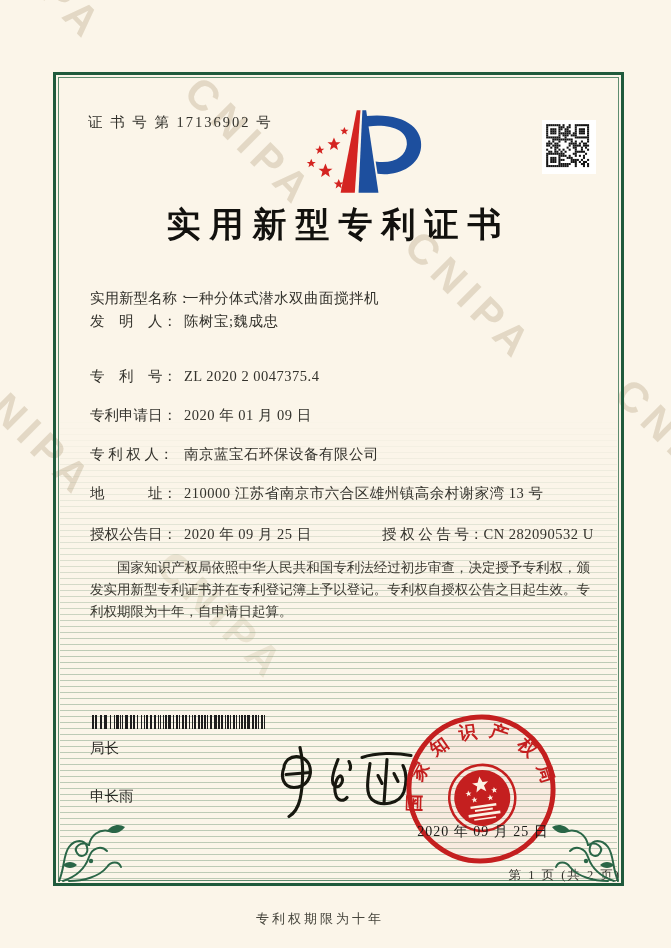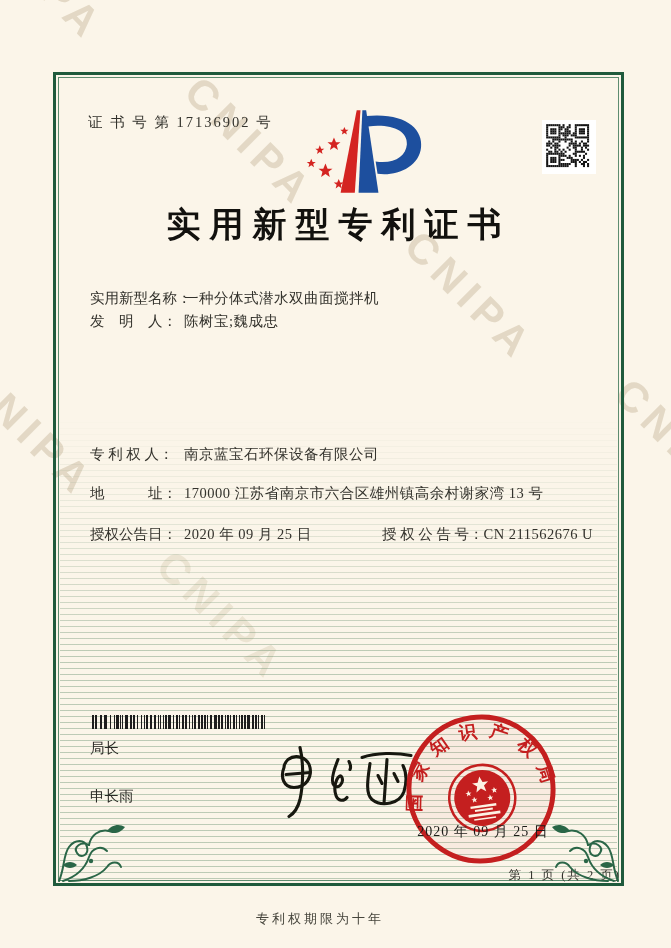--- a/index.html
+++ b/index.html
@@ -330,34 +330,41 @@
     </svg>
 
     <div class="title">实用新型专利证书</div>
 
     <div class="row" style="top:214px">
       <span class="lab">实用新型名称：</span><span class="val">一种分体式潜水双曲面搅拌机</span>
     </div>
     <div class="row" style="top:237px">
       <span class="lab">发　明　人：</span><span class="val">陈树宝;魏成忠</span>
     </div>
+    <div class="row" style="top:292px">
+      <span class="lab">专　利　号：</span><span class="val">ZL 2020 2 0047375.4</span>
+    </div>
+    <div class="row" style="top:331px">
+      <span class="lab">专利申请日：</span><span class="val">2020 年 01 月 09 日</span>
+    </div>
     <div class="row" style="top:370px">
       <span class="lab">专 利 权 人：</span><span class="val">南京蓝宝石环保设备有限公司</span>
     </div>
     <div class="row" style="top:409px">
-      <span class="lab">地　　　址：</span><span class="val">170000 江苏省南京市六合区雄州镇高余村谢家湾 13 号</span>
+      <span class="lab">地　　　址：</span><span class="val">210000 江苏省南京市六合区雄州镇高余村谢家湾 13 号</span>
     </div>
     <div class="row" style="top:450px">
       <span class="lab">授权公告日：</span><span class="val">2020 年 09 月 25 日</span>
       <span class="pair2">
-        <span>授 权 公 告 号：</span><span class="val">CN 211562676 U</span>
+        <span>授 权 公 告 号：</span><span class="val">CN 282090532 U</span>
       </span>
     </div>
 
     <div class="paras">
+      <p>国家知识产权局依照中华人民共和国专利法经过初步审查，决定授予专利权，颁发实用新型专利证书并在专利登记簿上予以登记。专利权自授权公告之日起生效。专利权期限为十年，自申请日起算。</p>
     </div>
 
     <div class="barcode"><i style="width:2px;margin-right:1px"></i><i style="width:2px;margin-right:3px"></i><i style="width:2px;margin-right:2px"></i><i style="width:3px;margin-right:3px"></i><i style="width:1px;margin-right:3px"></i><i style="width:1px;margin-right:1px"></i><i style="width:3px;margin-right:1px"></i><i style="width:1px;margin-right:1px"></i><i style="width:1px;margin-right:2px"></i><i style="width:3px;margin-right:2px"></i><i style="width:2px;margin-right:1px"></i><i style="width:2px;margin-right:2px"></i><i style="width:1px;margin-right:3px"></i><i style="width:1px;margin-right:2px"></i><i style="width:1px;margin-right:1px"></i><i style="width:2px;margin-right:2px"></i><i style="width:2px;margin-right:2px"></i><i style="width:2px;margin-right:2px"></i><i style="width:1px;margin-right:1px"></i><i style="width:1px;margin-right:2px"></i><i style="width:1px;margin-right:1px"></i><i style="width:2px;margin-right:1px"></i><i style="width:3px;margin-right:2px"></i><i style="width:1px;margin-right:2px"></i><i style="width:2px;margin-right:1px"></i><i style="width:1px;margin-right:2px"></i><i style="width:2px;margin-right:1px"></i><i style="width:2px;margin-right:2px"></i><i style="width:1px;margin-right:2px"></i><i style="width:1px;margin-right:1px"></i><i style="width:2px;margin-right:2px"></i><i style="width:2px;margin-right:1px"></i><i style="width:2px;margin-right:1px"></i><i style="width:2px;margin-right:1px"></i><i style="width:1px;margin-right:2px"></i><i style="width:2px;margin-right:2px"></i><i style="width:3px;margin-right:1px"></i><i style="width:2px;margin-right:1px"></i><i style="width:2px;margin-right:2px"></i><i style="width:1px;margin-right:1px"></i><i style="width:2px;margin-right:1px"></i><i style="width:1px;margin-right:2px"></i><i style="width:2px;margin-right:1px"></i><i style="width:1px;margin-right:2px"></i><i style="width:1px;margin-right:1px"></i><i style="width:2px;margin-right:1px"></i><i style="width:2px;margin-right:1px"></i><i style="width:3px;margin-right:2px"></i><i style="width:2px;margin-right:1px"></i><i style="width:2px;margin-right:1px"></i><i style="width:1px;margin-right:2px"></i><i style="width:2px;margin-right:1px"></i><i style="width:1px;margin-right:1px"></i></div>
 
     <div class="signer" style="top:664px">局长</div>
     <div class="signer" style="top:712px">申长雨</div>
 
     <svg class="sig" viewBox="0 0 150 80">
       <g stroke="#17170f" stroke-width="3.1" fill="none" stroke-linecap="round" stroke-linejoin="round">
         <path d="M30,6 C33,18 34,40 30,58 C28,66 24,72 19,75"></path>

